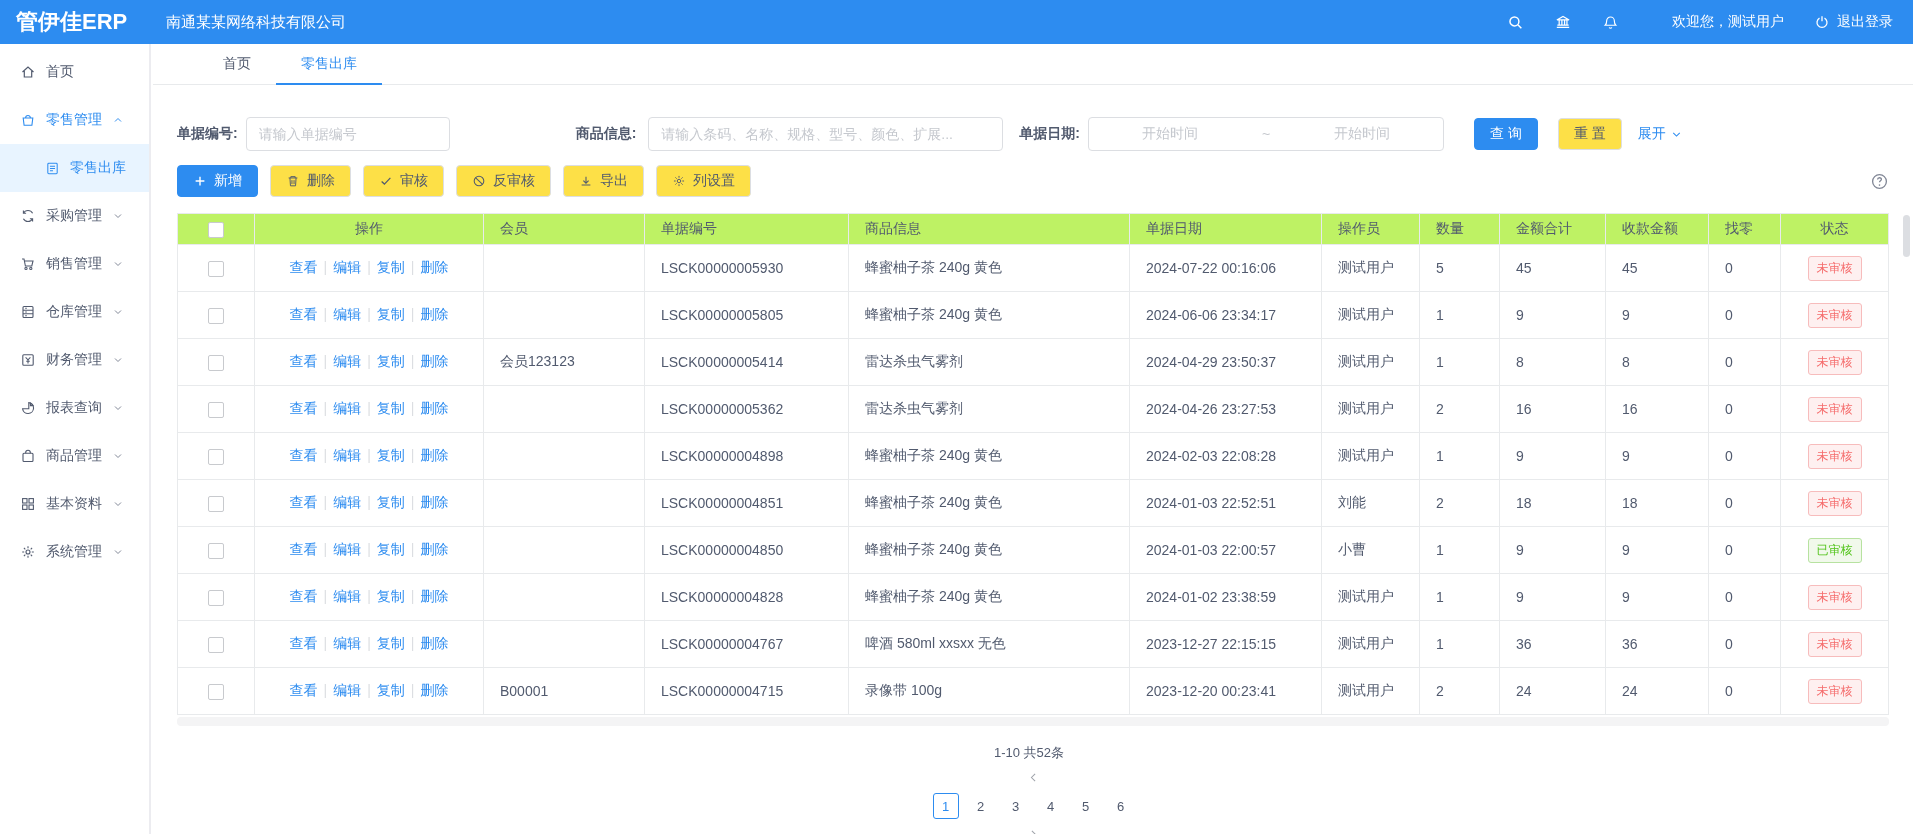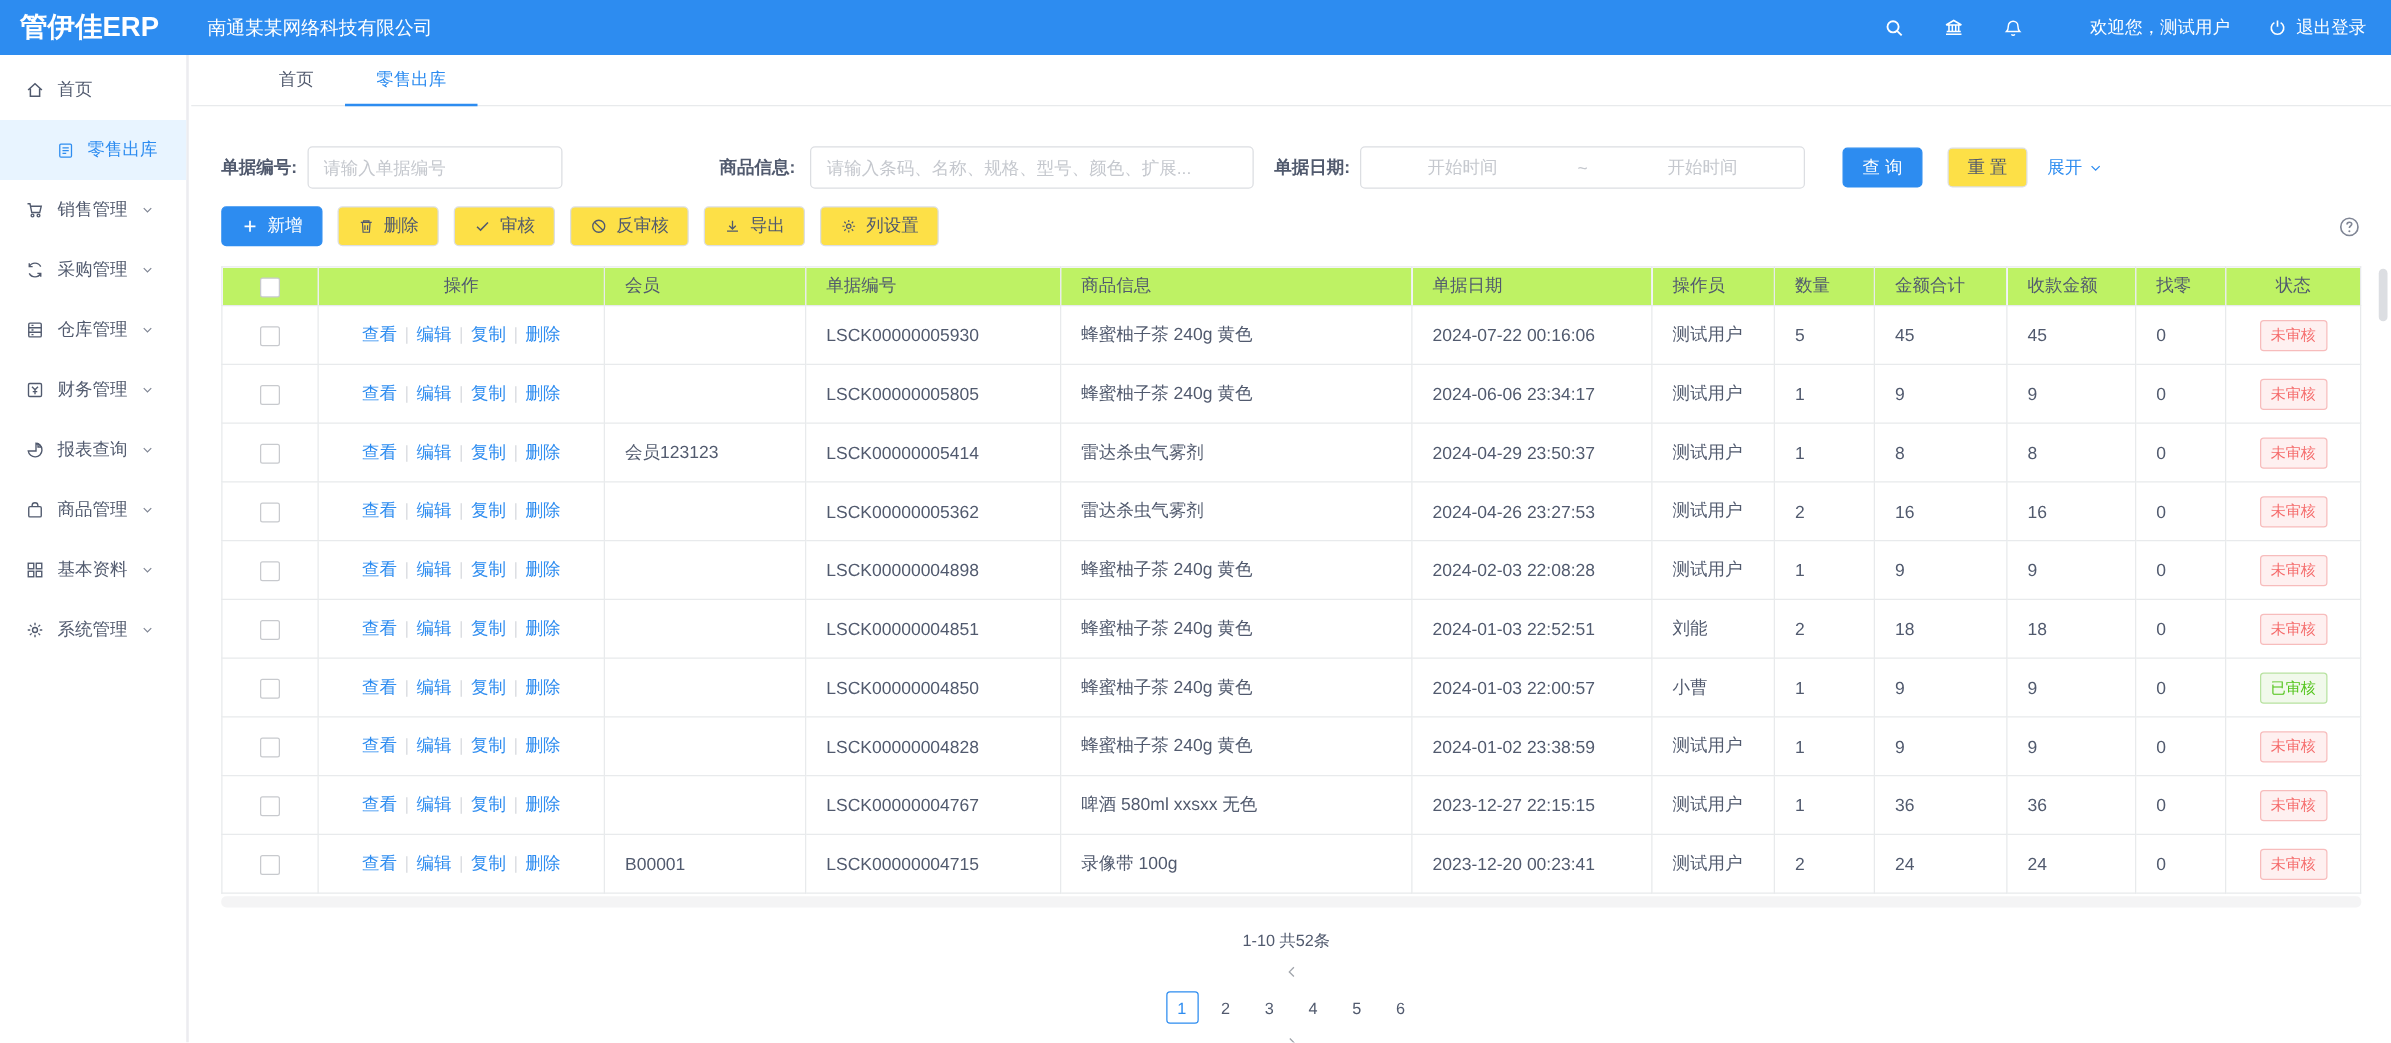--- a/index.html
+++ b/index.html
@@ -148,43 +148,52 @@
 </div>
 
 <div class="sidebar">
   <div id="sidebar-menu">
       <div class="menu-item">
         <svg class="icn " width="16" height="16" viewBox="0 0 16 16" fill="none">
           <path d="M2.5 8L8 3l5.5 5M4.3 7v6h7.4V7" stroke="currentColor" stroke-width="1.2" fill="none"></path>
         </svg>
         <span class="menu-label">首页</span>
       </div>
+      <div class="menu-item expanded">
+        <svg class="icn " width="16" height="16" viewBox="0 0 16 16" fill="none">
+          <path d="M3.2 6h9.6l-.9 7.2H4.1L3.2 6zM5.6 6c0-3.4 4.8-3.4 4.8 0" stroke="currentColor" stroke-width="1.1" fill="none"></path>
+        </svg>
+        <span class="menu-label">零售管理</span>
+        <svg class="icn chev" width="12" height="12" viewBox="0 0 16 16" fill="none">
+          <path d="M4 10l4-4 4 4" stroke="currentColor" stroke-width="1.3" fill="none"></path>
+        </svg>
+      </div>
       <div class="menu-item child active">
         <svg class="icn " width="15" height="15" viewBox="0 0 16 16" fill="none">
           <rect x="3" y="2.5" width="10" height="11" rx="1" stroke="currentColor" stroke-width="1.1" fill="none"></rect>
           <path d="M5.3 5.6h5.4M5.3 8h5.4M5.3 10.4h3.2" stroke="currentColor" stroke-width="1.1" fill="none"></path>
         </svg>
         <span class="menu-label">零售出库</span>
       </div>
       <div class="menu-item">
         <svg class="icn " width="16" height="16" viewBox="0 0 16 16" fill="none">
+          <path d="M12.6 5.3A5.2 5.2 0 003.4 5.3M3.4 2.6v2.7h2.7M3.4 10.7a5.2 5.2 0 009.2 0M12.6 13.4v-2.7H9.9" stroke="currentColor" stroke-width="1.1" fill="none"></path>
+        </svg>
+        <span class="menu-label">采购管理</span>
+        <svg class="icn chev" width="12" height="12" viewBox="0 0 16 16" fill="none">
+          <path d="M4 6l4 4 4-4" stroke="currentColor" stroke-width="1.3" fill="none"></path>
+        </svg>
+      </div>
+      <div class="menu-item">
+        <svg class="icn " width="16" height="16" viewBox="0 0 16 16" fill="none">
           <path d="M2 3h2l1.4 7h6.4L13 5H4.6" stroke="currentColor" stroke-width="1.1" fill="none"></path>
           <circle cx="6" cy="12.4" r="1.1" stroke="currentColor" stroke-width="1.1" fill="none"></circle>
           <circle cx="10.8" cy="12.4" r="1.1" stroke="currentColor" stroke-width="1.1" fill="none"></circle>
         </svg>
         <span class="menu-label">销售管理</span>
-        <svg class="icn chev" width="12" height="12" viewBox="0 0 16 16" fill="none">
-          <path d="M4 6l4 4 4-4" stroke="currentColor" stroke-width="1.3" fill="none"></path>
-        </svg>
-      </div>
-      <div class="menu-item">
-        <svg class="icn " width="16" height="16" viewBox="0 0 16 16" fill="none">
-          <path d="M12.6 5.3A5.2 5.2 0 003.4 5.3M3.4 2.6v2.7h2.7M3.4 10.7a5.2 5.2 0 009.2 0M12.6 13.4v-2.7H9.9" stroke="currentColor" stroke-width="1.1" fill="none"></path>
-        </svg>
-        <span class="menu-label">采购管理</span>
         <svg class="icn chev" width="12" height="12" viewBox="0 0 16 16" fill="none">
           <path d="M4 6l4 4 4-4" stroke="currentColor" stroke-width="1.3" fill="none"></path>
         </svg>
       </div>
       <div class="menu-item">
         <svg class="icn " width="16" height="16" viewBox="0 0 16 16" fill="none">
           <rect x="3" y="2.5" width="10" height="11" rx="1" stroke="currentColor" stroke-width="1.1" fill="none"></rect>
           <path d="M3 6.2h10M3 9.8h10M5.2 4.3h1.6M5.2 8h1.6M5.2 11.7h1.6" stroke="currentColor" stroke-width="1.1" fill="none"></path>
         </svg>
         <span class="menu-label">仓库管理</span>

